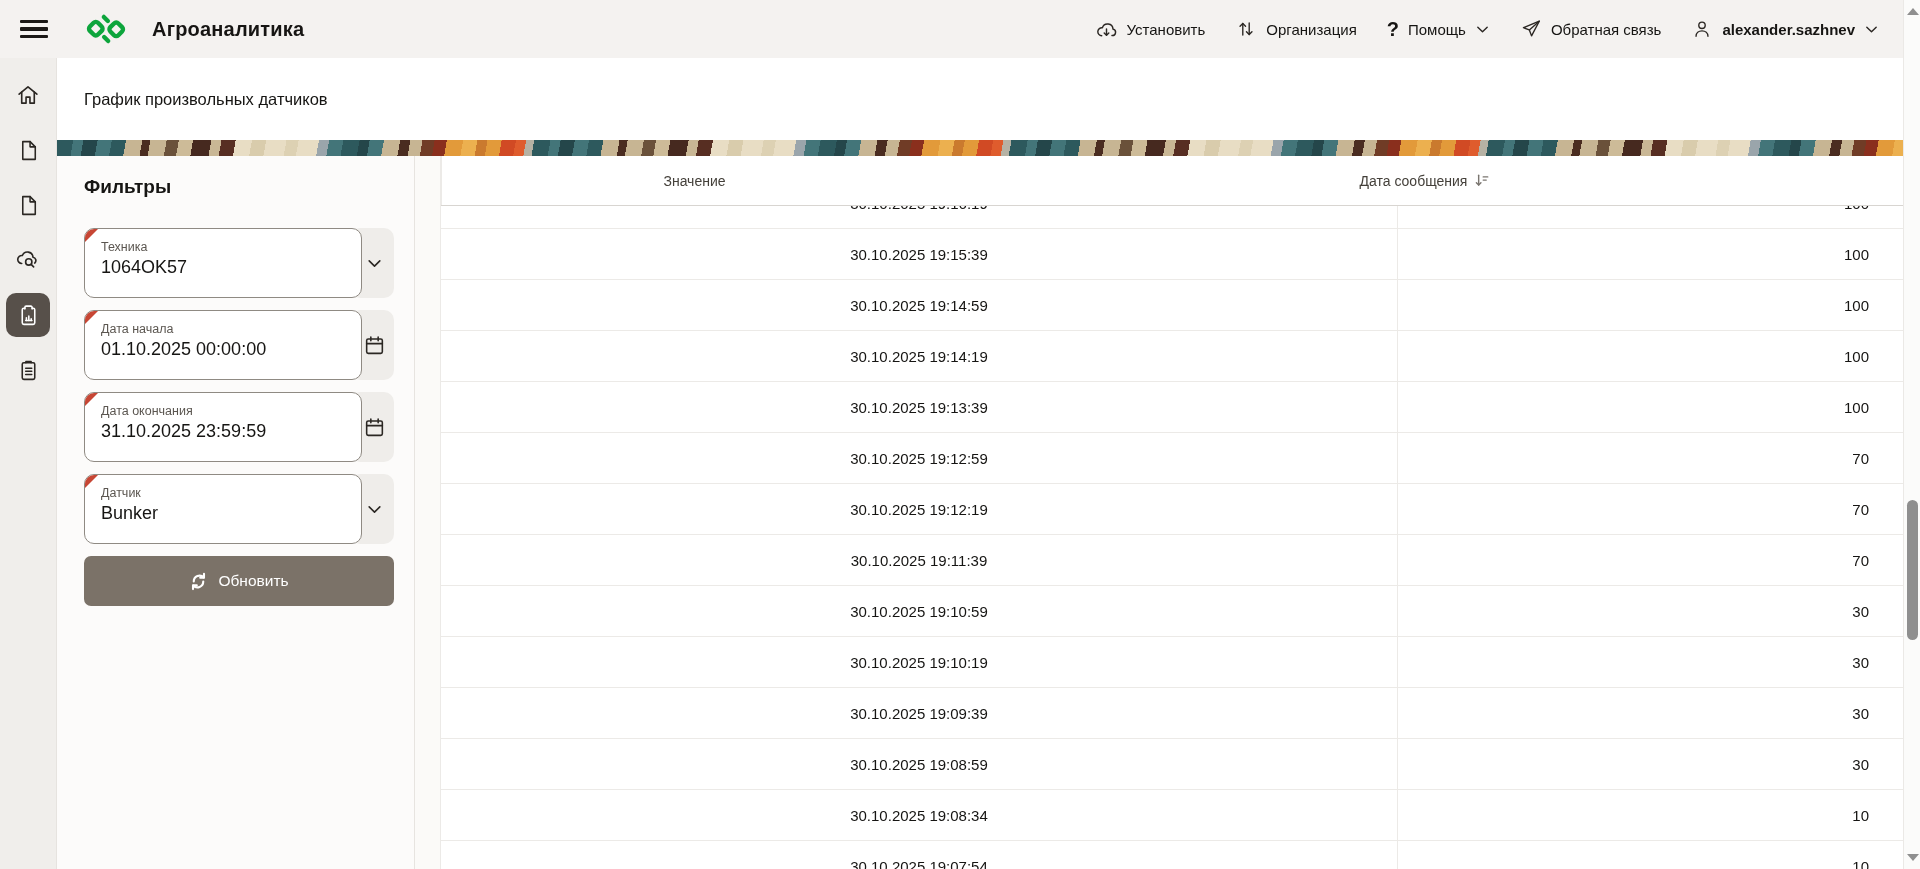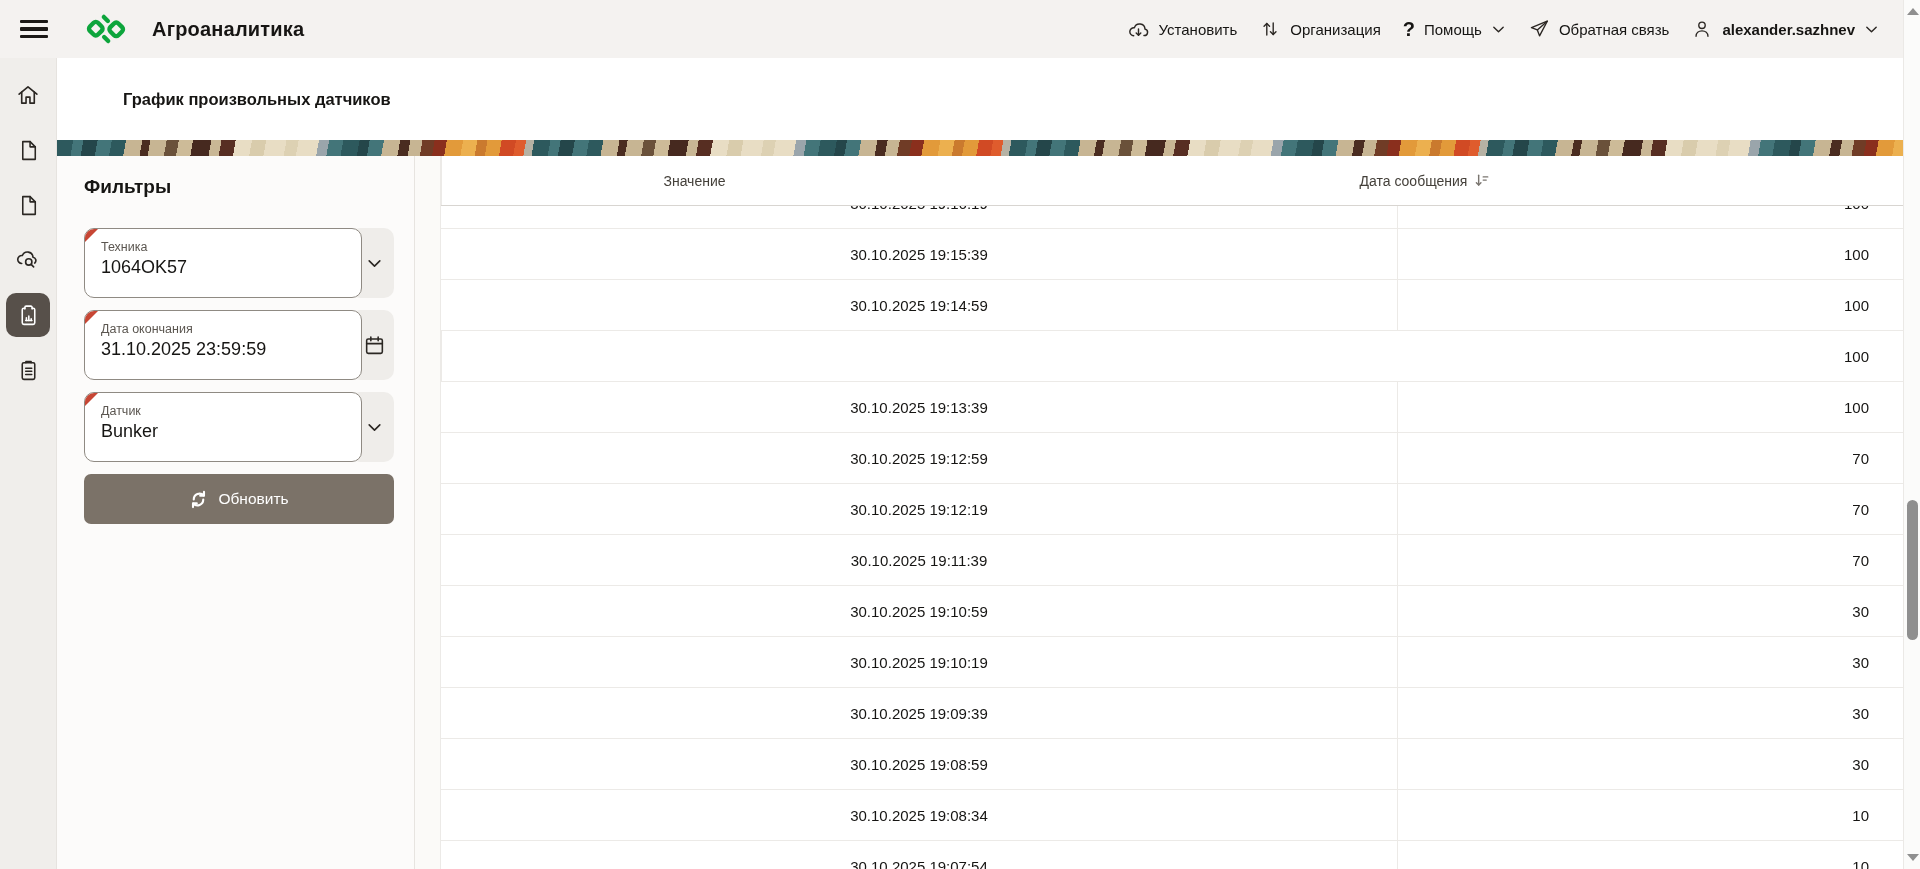--- a/index.html
+++ b/index.html
@@ -15,36 +15,36 @@
   svg{display:block;}
 
   
   .header{position:absolute;top:0;left:0;width:1903px;height:58px;background:#f4f2f0;
     display:flex;align-items:center;justify-content:space-between;padding:0 24px 0 20px;}
   .header-left{display:flex;align-items:center;gap:25px;}
   .hamburger{width:28px;display:flex;flex-direction:column;gap:4.5px;background:none;border:none;padding:0;cursor:pointer;}
   .hamburger span{height:3.2px;background:#1b1816;border-radius:1px;}
   .logo{margin-left:12px;}
   .app-title{font-size:20px;font-weight:bold;letter-spacing:.2px;}
-  .header-right{display:flex;align-items:center;gap:22px;font-size:15px;}
+  .header-right{display:flex;align-items:center;gap:30px;font-size:15px;}
   .menu-item{display:flex;align-items:center;gap:9px;cursor:pointer;white-space:nowrap;}
   .menu-item .q{font-size:20px;font-weight:bold;line-height:1;}
   .menu-item.user{font-weight:bold;}
 
   
   .sidebar{position:absolute;top:58px;left:0;width:57px;bottom:0;background:#f0eeeb;border-right:1px solid #e6e3df;
     display:flex;flex-direction:column;align-items:center;padding-top:15px;gap:11px;}
   .side-item{width:44px;height:44px;border-radius:10px;display:flex;align-items:center;justify-content:center;cursor:pointer;}
   .side-item.active{background:var(--side-active);}
   .side-item.active svg *{stroke:#fff;}
 
   
   .subheader{position:absolute;left:57px;top:58px;width:1846px;height:82px;background:#fff;
     display:flex;align-items:center;padding-left:27px;}
-  .page-title{font-size:16.5px;font-weight:700;margin-left:39px;}
+  .page-title{font-size:16.5px;font-weight:400;}
   .strip{position:absolute;left:57px;top:140px;width:1846px;height:16px;
     background:repeating-linear-gradient(100deg,
       #2d595d 0px,#2d595d 16px,#437579 16px,#437579 26px,#24464a 26px,#24464a 40px,
       #437579 40px,#437579 54px,#2d595d 54px,#2d595d 68px,
       #c7b593 68px,#c7b593 84px,#4a2c20 84px,#4a2c20 92px,#c7b593 92px,#c7b593 108px,
       #6a513a 108px,#6a513a 120px,#cdbb98 120px,#cdbb98 134px,#46291f 134px,#46291f 152px,
       #c9b795 152px,#c9b795 162px,#572e22 162px,#572e22 176px,
       #e8ddc4 176px,#e8ddc4 192px,#d9ccac 192px,#d9ccac 206px,#e8ddc4 206px,#e8ddc4 226px,
       #ddd1b3 226px,#ddd1b3 238px,#e8ddc4 238px,#e8ddc4 258px,
       #9aa5ab 258px,#9aa5ab 268px,#437579 268px,#437579 282px,#2d595d 282px,#2d595d 298px,
@@ -258,20 +258,35 @@
     <button class="addon">
           <span>
             <svg width="23" height="23" viewBox="0 0 22 22" fill="none" stroke="#2b2723" stroke-width="1.5" stroke-linecap="round" stroke-linejoin="round">
               <rect x="3.5" y="4.8" width="15" height="13.7" rx="1.5"></rect>
               <path d="M3.5 9.2h15"></path>
               <path d="M7.5 2.8v3.6M14.5 2.8v3.6"></path>
             </svg>
           </span>
         </button>
     <div class="input-box">
+      <div class="field-label">Дата начала</div>
+      <input class="field-input" value="01.10.2025 00:00:00" style="">
+    </div>
+  </div>
+      <div class="field-row">
+    <button class="addon">
+          <span>
+            <svg width="23" height="23" viewBox="0 0 22 22" fill="none" stroke="#2b2723" stroke-width="1.5" stroke-linecap="round" stroke-linejoin="round">
+              <rect x="3.5" y="4.8" width="15" height="13.7" rx="1.5"></rect>
+              <path d="M3.5 9.2h15"></path>
+              <path d="M7.5 2.8v3.6M14.5 2.8v3.6"></path>
+            </svg>
+          </span>
+        </button>
+    <div class="input-box">
       <div class="field-label">Дата окончания</div>
       <input class="field-input" value="31.10.2025 23:59:59" style="">
     </div>
   </div>
       <div class="field-row">
     <button class="addon">
           <span>
             <svg width="17" height="17" viewBox="0 0 16 16" fill="none" stroke="#2b2723" stroke-width="1.5" stroke-linecap="round" stroke-linejoin="round">
               <polyline points="3 5.5 8 10.5 13 5.5"></polyline>
             </svg>
@@ -320,20 +335,21 @@
   </div>
       <div class="tr">
     <div class="td-date">30.10.2025 19:15:39</div>
     <div class="td-value">100</div>
   </div>
       <div class="tr">
     <div class="td-date">30.10.2025 19:14:59</div>
     <div class="td-value">100</div>
   </div>
       <div class="tr">
+    <div class="td-date">30.10.2025 19:14:19</div>
     <div class="td-value">100</div>
   </div>
       <div class="tr">
     <div class="td-date">30.10.2025 19:13:39</div>
     <div class="td-value">100</div>
   </div>
       <div class="tr">
     <div class="td-date">30.10.2025 19:12:59</div>
     <div class="td-value">70</div>
   </div>

